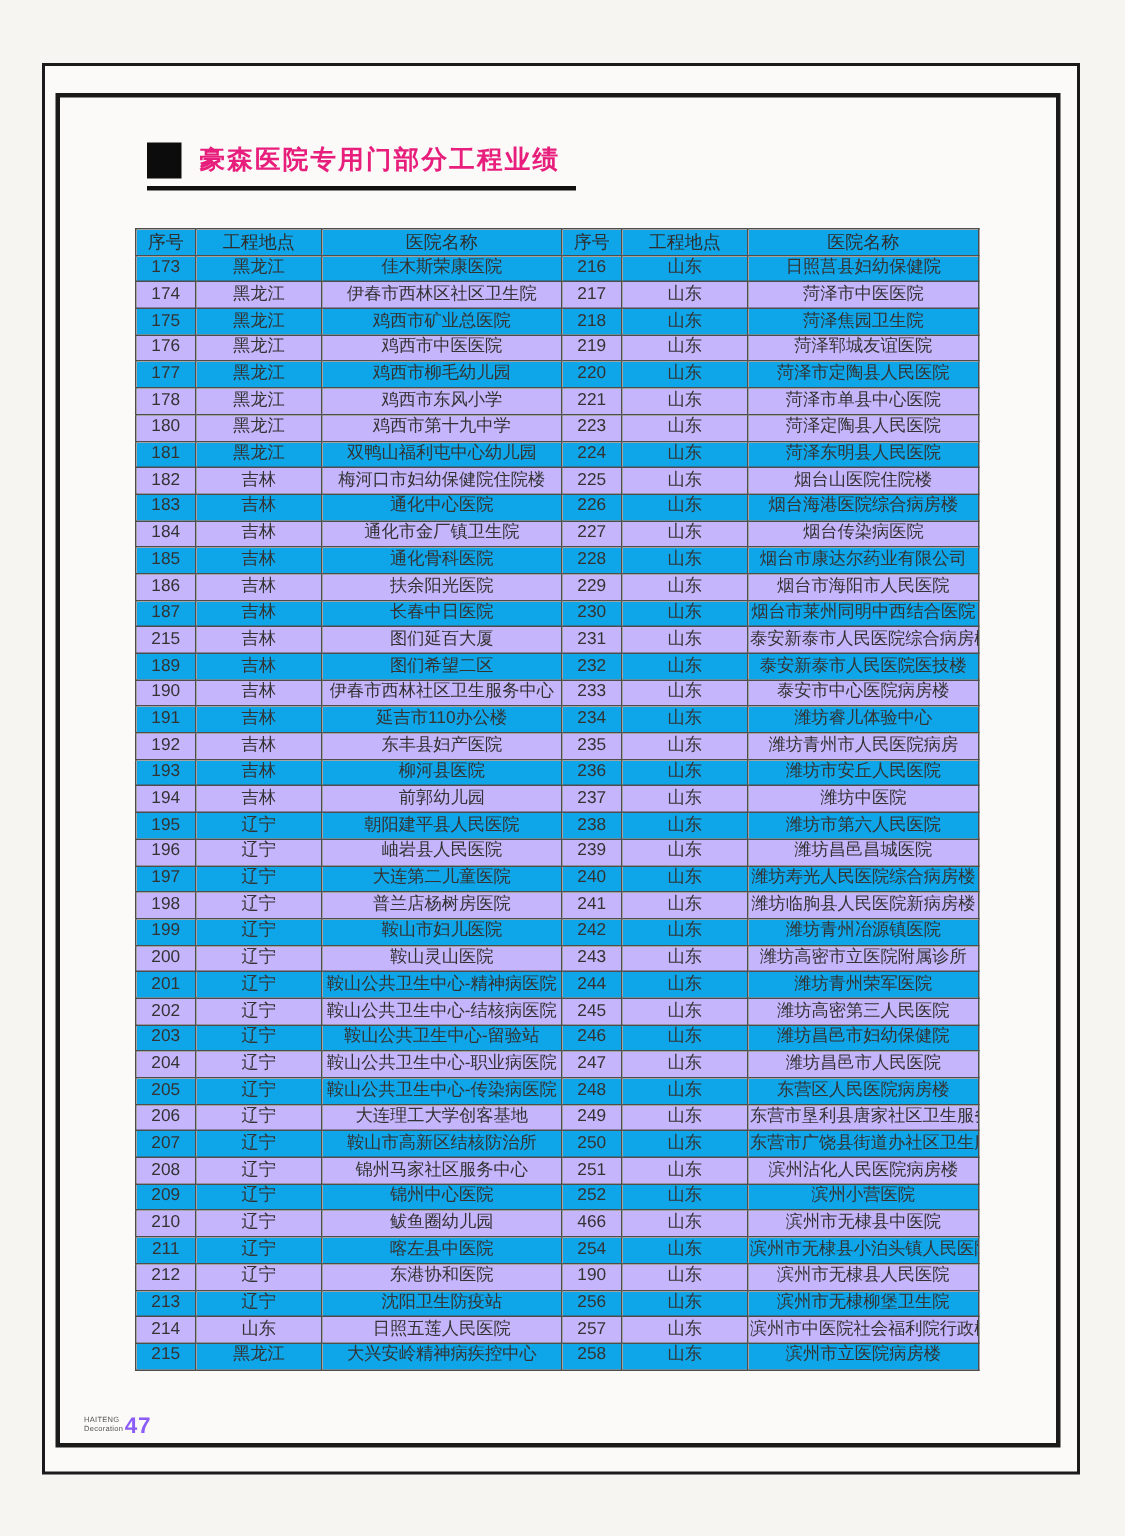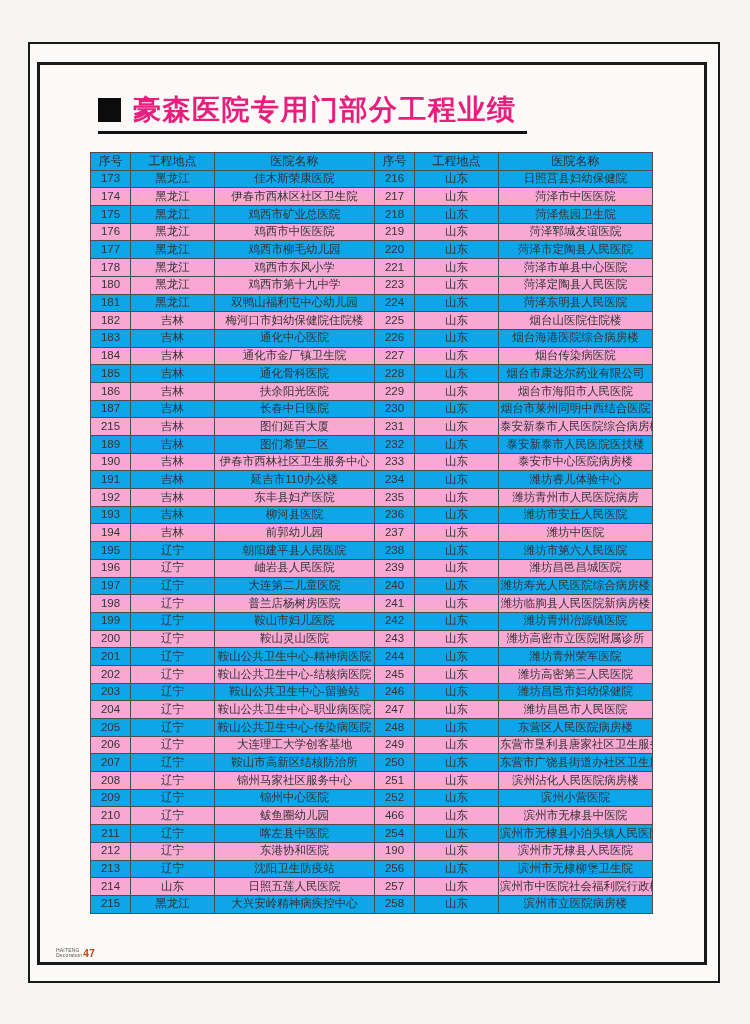--- a/index.html
+++ b/index.html
@@ -25,21 +25,21 @@
     position:absolute; left:58px; top:30px;
     display:inline-flex; align-items:center;
     border-bottom:3px solid #111;
     padding:0 10px 5px 0;
   }
   .title-square {
     width:23px; height:24px; background:#0c0c0c;
     display:inline-block; flex:0 0 auto;
   }
   .title-text {
-    font-size:28px; font-weight:bold; color:#e81e7c;
+    font-size:17px; font-weight:bold; color:#e81e7c;
     margin-left:12px; letter-spacing:1.5px; line-height:1.1;
     white-space:nowrap;
   }
   table.proj-table {
     position:absolute; left:50px; top:87px;
     width:562px;
     border-collapse:collapse; table-layout:fixed;
     font-size:11.5px; color:#333;
   }
   .proj-table th, .proj-table td {
@@ -49,36 +49,36 @@
     text-align:center;
     overflow:hidden; white-space:nowrap;
     font-weight:normal;
     line-height:1;
   }
   .proj-table thead th {
     background:#0ea5e9;
     font-size:12px; color:#2e2e2e;
   }
   .proj-table tbody tr { background:#0ea5e9; }
-  .proj-table tbody tr.alt { background:#f9a8d4; }
+  .proj-table tbody tr.alt { background:#c4b5fd; }
   .col-no { width:40px; }
   .col-loc-l { width:84px; }
   .col-name-l { width:160px; }
   .col-loc-r { width:84px; }
   .col-name-r { width:154px; }
   .footer {
     position:absolute; left:16px; bottom:3px;
     display:flex; align-items:center; gap:1px;
   }
   .footer-brand {
     font-size:5px; line-height:1.15; color:#555;
     letter-spacing:0.2px;
   }
   .footer-page {
-    font-size:10px; font-weight:bold; color:#c2410c;
+    font-size:15px; font-weight:bold; color:#8b5cf6;
     letter-spacing:0.5px;
   }
 </style>
 </head>
 <body>
 
 <div class="outer-frame">
   <div class="inner-frame">
 
     <div class="title-wrap">

